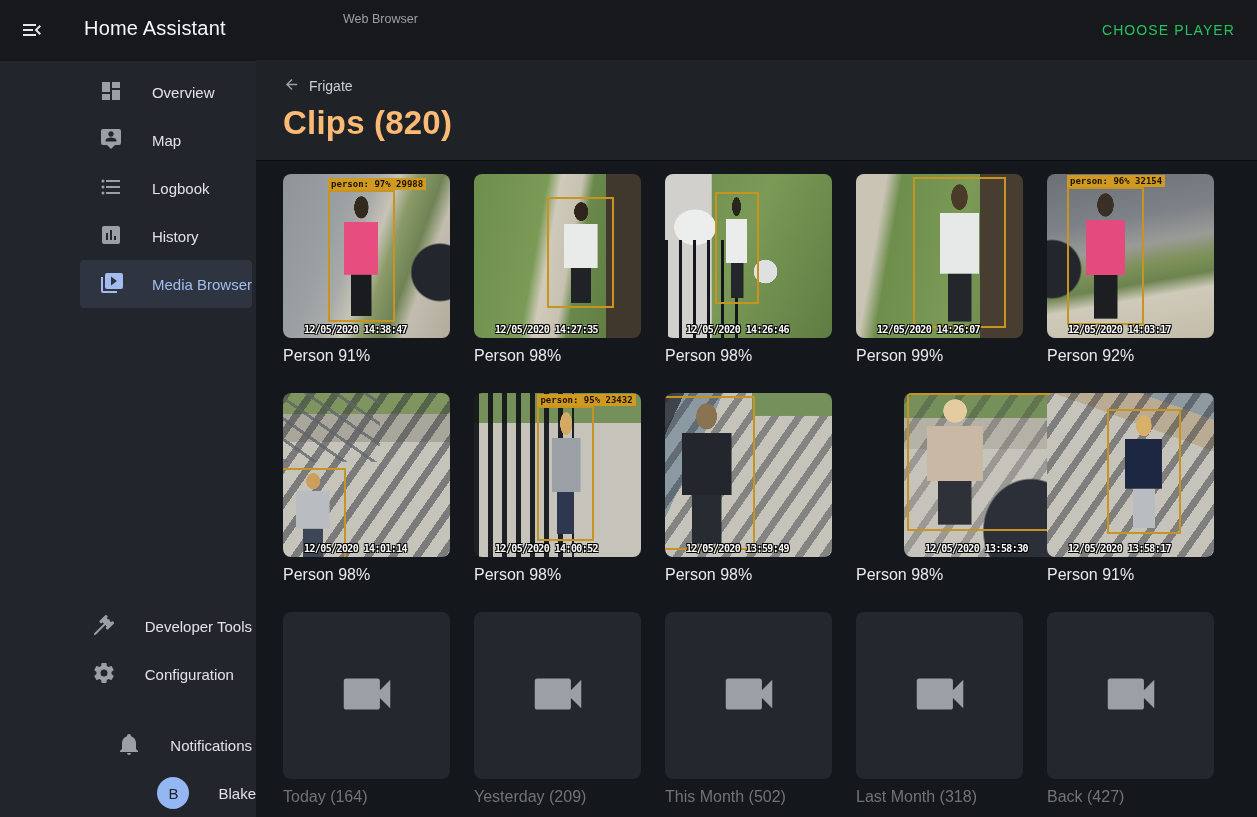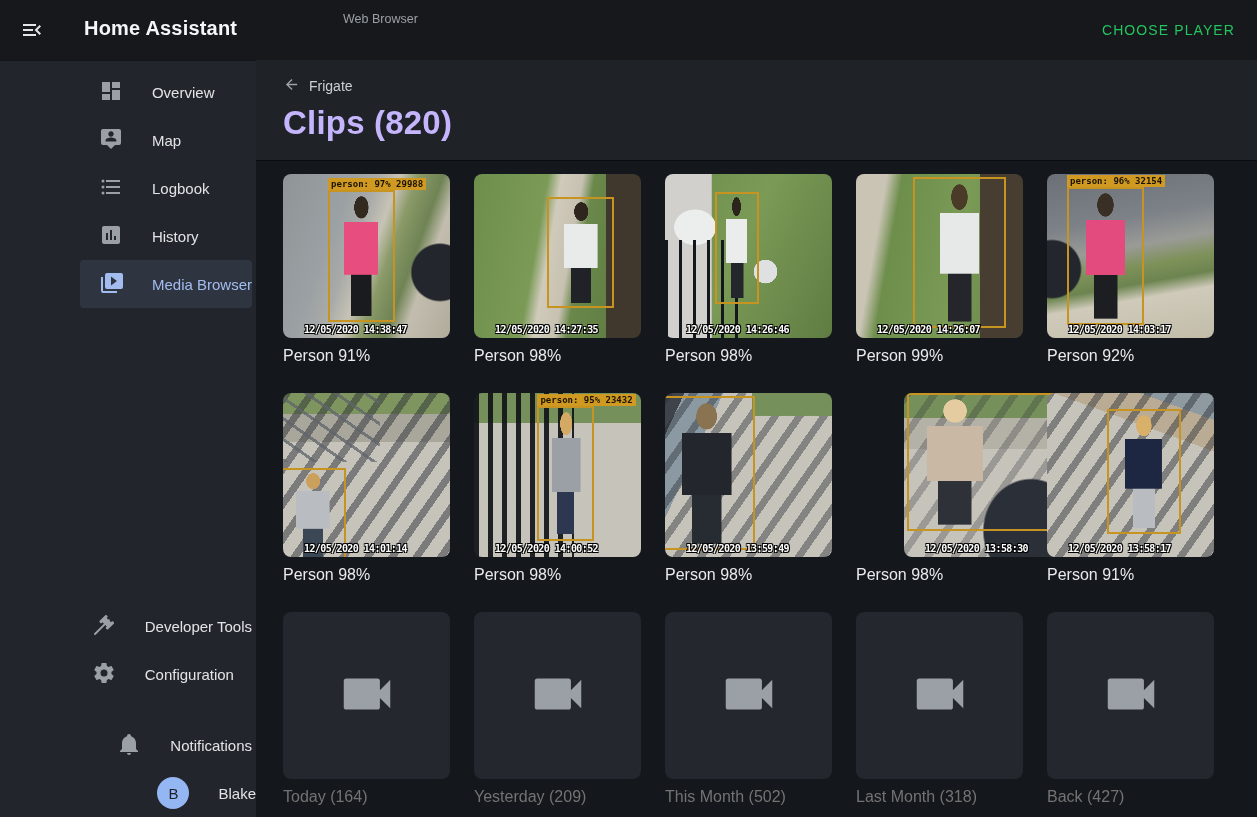--- a/index.html
+++ b/index.html
@@ -5,21 +5,21 @@
   * { box-sizing: border-box; margin: 0; padding: 0; }
   html,body { width:1257px; height:817px; overflow:hidden; background:#13161b;
     font-family:"Liberation Sans", sans-serif; -webkit-font-smoothing:antialiased; }
 
   
   .appbar { position:absolute; top:0; left:0; width:1257px; height:60px; background:#16181c;
     z-index:5; }
   .menu-btn { position:absolute; left:18px; top:16px; width:28px; height:28px; border:none;
     background:transparent; color:#e3e5e8; cursor:pointer; padding:2px; }
   .menu-btn svg { width:24px; height:24px; fill:#e3e5e8; }
-  .app-title { position:absolute; left:84px; top:17px; font-size:20px; font-weight:700;
+  .app-title { position:absolute; left:84px; top:17px; font-size:20px; font-weight:400;
     color:#f5f6f7; letter-spacing:.2px; }
   .panel-head { position:absolute; left:343px; top:9px; }
   .panel-title { font-size:20px; font-weight:400; color:#f3f4f6; }
   .panel-sub { font-size:12.5px; color:#9aa0a6; margin-top:3px; }
   .choose-player { position:absolute; right:14px; top:14px; height:32px; border:none;
     background:transparent; color:#22c55e; font-family:inherit; font-size:14px; font-weight:500;
     letter-spacing:1.1px; cursor:pointer; padding:0 8px; }
 
   
   .sidebar { position:absolute; top:60px; left:0; width:256px; height:757px; background:#22252b;
@@ -38,21 +38,21 @@
   .avatar { width:32px; height:32px; border-radius:50%; background:#94b6f2; color:#1d2026;
     display:flex; align-items:center; justify-content:center; font-size:15px; font-weight:500; }
 
   
   .main { position:absolute; top:60px; left:256px; width:1001px; height:757px; background:#14171c; }
   .band { height:100px; background:#1f2227; padding:14px 0 0 27px;
     box-shadow:0 1px 0 rgba(0,0,0,.45); }
   .breadcrumb { display:inline-flex; align-items:center; gap:9px; color:#ccd0d5; font-size:14px;
     cursor:pointer; background:transparent; border:none; font-family:inherit; padding:2px 0; }
   .breadcrumb svg { width:17px; height:17px; fill:#9da2a8; }
-  .page-title { margin-top:6px; font-size:33px; font-weight:700; color:#c4b5fd; letter-spacing:.2px; }
+  .page-title { margin-top:6px; font-size:33px; font-weight:700; color:#fdba74; letter-spacing:.2px; }
 
   .grid { padding:14px 43px 0 27px; display:grid; grid-template-columns:repeat(5,167px);
     column-gap:24px; row-gap:28px; }
   .card { width:167px; }
   .thumb { position:relative; width:167px; height:164px; border-radius:8px; overflow:hidden;
     background:#3a3f45; cursor:pointer; }
   .clip-name { margin-top:9px; font-size:16px; color:#e8eaed; }
 
   .ts { position:absolute; left:21px; bottom:3px; font-family:"DejaVu Sans Mono", monospace;
     font-weight:700; font-size:10px; letter-spacing:-.6px; color:#fff; white-space:nowrap;

